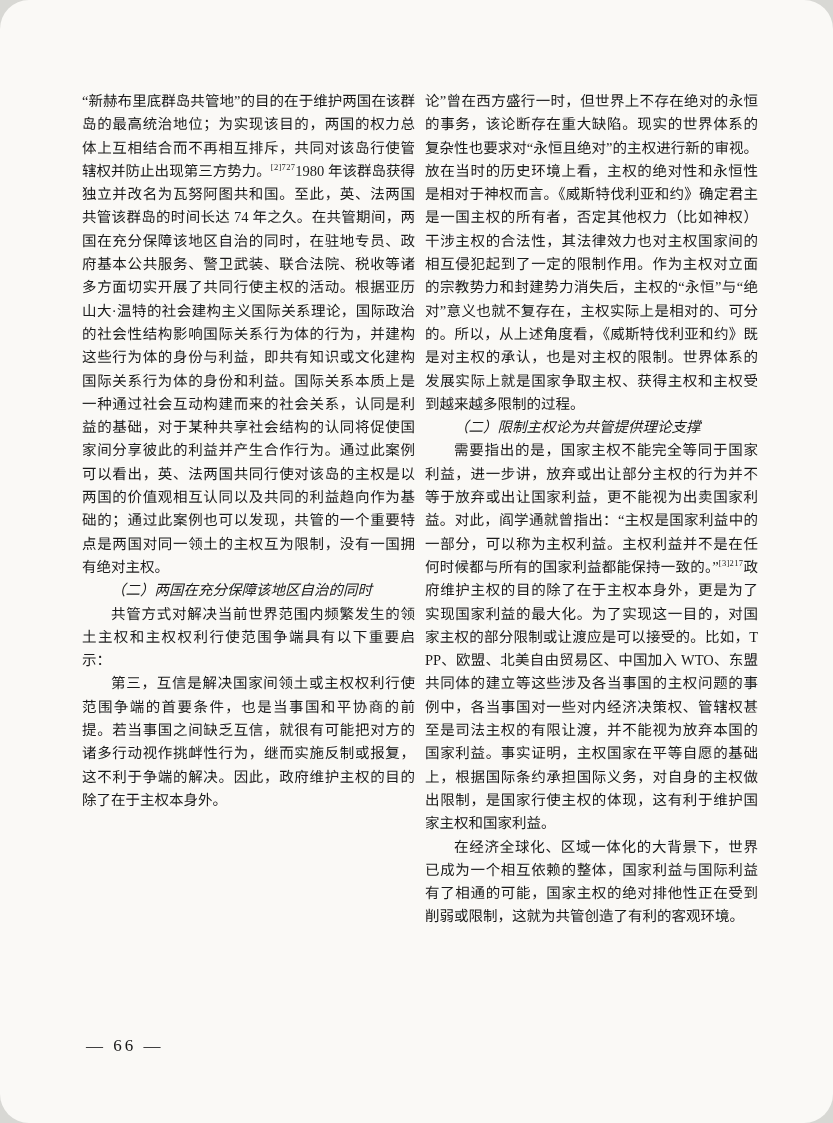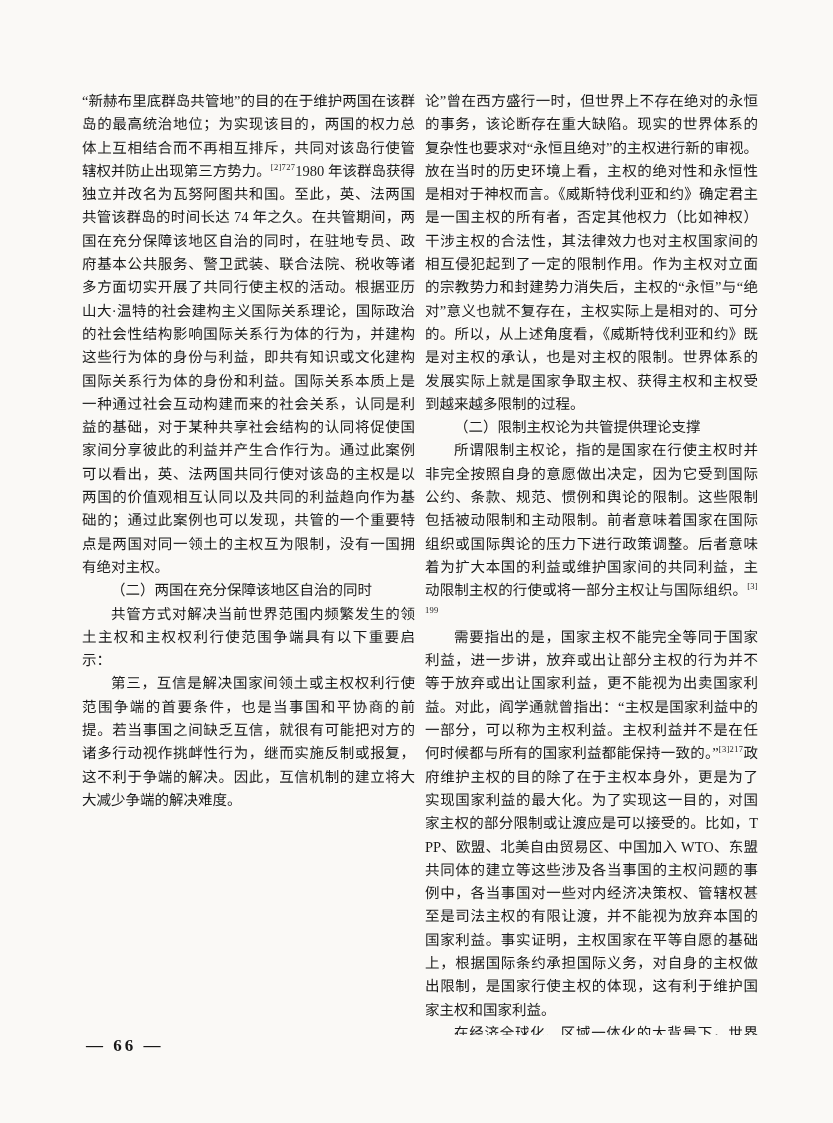--- a/index.html
+++ b/index.html
@@ -7,20 +7,21 @@
     background:#d8d8d4;
     font-family:"Liberation Serif","DejaVu Serif",serif;
   }
   .page{
     position:relative;
     width:833px;height:1123px;
     margin:0 auto;
     background:#faf9f6;
     color:#1a1a1a;
     overflow:hidden;
+    border-radius:29px;
   }
   .columns{
     position:absolute;
     left:82px;top:90px;
     width:676px;
     display:flex;
     gap:10px;
   }
   .col{
     width:333px;
@@ -31,55 +32,55 @@
   }
   .col p{
     margin:0;
     font-size:14.5px;
     line-height:23.3px;
     text-indent:2em;
     word-break:break-all;
   }
   .col p.flush{ text-indent:0; }
   .subhead-kaiti{
+    font-style:italic;
     font-weight:500;
   }
   sup.ref{
     font-size:8.5px;
     line-height:0;
     vertical-align:super;
     letter-spacing:0.3px;
   }
   .page-number{
     position:absolute;
     left:86px;top:1036px;
     font-size:17px;
-    font-weight:bold;
+    font-weight:normal;
     letter-spacing:3px;
     color:#181818;
   }
 </style>
 </head>
 <body>
 
 <div class="page">
   <div class="columns">
 
     <div class="col">
       <p class="para flush"><span>“新赫布里底群岛共管地”的目的在于维护两国在该群岛的最高统治地位；为实现该目的，两国的权力总体上互相结合而不再相互排斥，共同对该岛行使管辖权并防止出现第三方势力。</span><sup class="ref">[2]727</sup><span>1980 年该群岛获得独立并改名为瓦努阿图共和国。至此，英、法两国共管该群岛的时间长达 74 年之久。在共管期间，两国在充分保障该地区自治的同时，在驻地专员、政府基本公共服务、警卫武装、联合法院、税收等诸多方面切实开展了共同行使主权的活动。根据亚历山大·温特的社会建构主义国际关系理论，国际政治的社会性结构影响国际关系行为体的行为，并建构这些行为体的身份与利益，即共有知识或文化建构国际关系行为体的身份和利益。国际关系本质上是一种通过社会互动构建而来的社会关系，认同是利益的基础，对于某种共享社会结构的认同将促使国家间分享彼此的利益并产生合作行为。通过此案例可以看出，英、法两国共同行使对该岛的主权是以两国的价值观相互认同以及共同的利益趋向作为基础的；通过此案例也可以发现，共管的一个重要特点是两国对同一领土的主权互为限制，没有一国拥有绝对主权。</span></p>
       <p class="subhead-kaiti">（二）两国在充分保障该地区自治的同时</p>
       <p class="para">共管方式对解决当前世界范围内频繁发生的领土主权和主权权利行使范围争端具有以下重要启示：</p>
-      <p class="para">第三，互信是解决国家间领土或主权权利行使范围争端的首要条件，也是当事国和平协商的前提。若当事国之间缺乏互信，就很有可能把对方的诸多行动视作挑衅性行为，继而实施反制或报复，这不利于争端的解决。因此，互信机制的建立将大大减少争端的解决难度。</p>
+      <p class="para">第三，互信是解决国家间领土或主权权利行使范围争端的首要条件，也是当事国和平协商的前提。若当事国之间缺乏互信，就很有可能把对方的诸多行动视作挑衅性行为，继而实施反制或报复，这不利于争端的解决。因此，政府维护主权的目的除了在于主权本身外。</p>
 
     </div>
 
     <div class="col">
       <p class="para flush">论”曾在西方盛行一时，但世界上不存在绝对的永恒的事务，该论断存在重大缺陷。现实的世界体系的复杂性也要求对“永恒且绝对”的主权进行新的审视。放在当时的历史环境上看，主权的绝对性和永恒性是相对于神权而言。《威斯特伐利亚和约》确定君主是一国主权的所有者，否定其他权力（比如神权）干涉主权的合法性，其法律效力也对主权国家间的相互侵犯起到了一定的限制作用。作为主权对立面的宗教势力和封建势力消失后，主权的“永恒”与“绝对”意义也就不复存在，主权实际上是相对的、可分的。所以，从上述角度看，《威斯特伐利亚和约》既是对主权的承认，也是对主权的限制。世界体系的发展实际上就是国家争取主权、获得主权和主权受到越来越多限制的过程。</p>
       <p class="subhead-kaiti">（二）限制主权论为共管提供理论支撑</p>
-      <p class="para"><span>所谓限制主权论，指的是国家在行使主权时并非完全按照自身的意愿做出决定，因为它受到国际公约、条款、规范、惯例和舆论的限制。这些限制包括被动限制和主动限制。前者意味着国家在国际组织或国际舆论的压力下进行政策调整。后者意味着为扩大本国的利益或维护国家间的共同利益，主动限制主权的行使或将一部分主权让与国际组织。</span><sup class="ref">[3]199</sup></p>
       <p class="para"><span>需要指出的是，国家主权不能完全等同于国家利益，进一步讲，放弃或出让部分主权的行为并不等于放弃或出让国家利益，更不能视为出卖国家利益。对此，阎学通就曾指出：“主权是国家利益中的一部分，可以称为主权利益。主权利益并不是在任何时候都与所有的国家利益都能保持一致的。”</span><sup class="ref">[3]217</sup><span>政府维护主权的目的除了在于主权本身外，更是为了实现国家利益的最大化。为了实现这一目的，对国家主权的部分限制或让渡应是可以接受的。比如，TPP、欧盟、北美自由贸易区、中国加入 WTO、东盟共同体的建立等这些涉及各当事国的主权问题的事例中，各当事国对一些对内经济决策权、管辖权甚至是司法主权的有限让渡，并不能视为放弃本国的国家利益。事实证明，主权国家在平等自愿的基础上，根据国际条约承担国际义务，对自身的主权做出限制，是国家行使主权的体现，这有利于维护国家主权和国家利益。</span></p>
       <p class="para">在经济全球化、区域一体化的大背景下，世界已成为一个相互依赖的整体，国家利益与国际利益有了相通的可能，国家主权的绝对排他性正在受到削弱或限制，这就为共管创造了有利的客观环境。</p>
     </div>
 
   </div>
 
   <div class="page-number">— 66 —</div>
 </div>
 
 </body></html>

